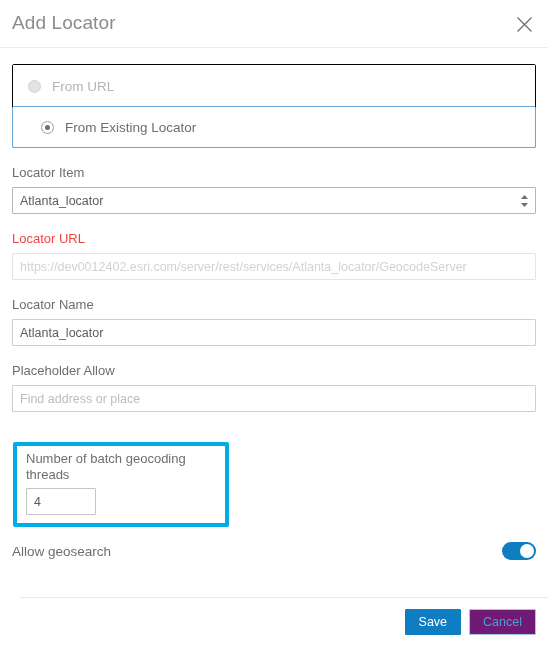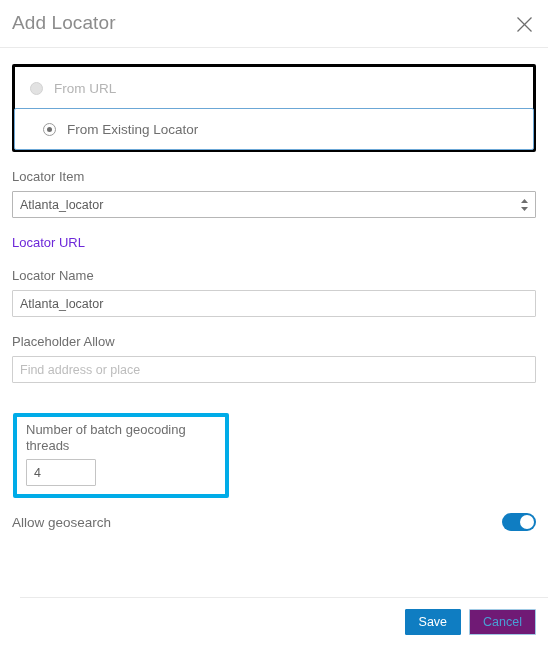--- a/index.html
+++ b/index.html
@@ -56,21 +56,21 @@
 
   
   .dlg-body {
     position: relative;
     padding: 0 12px;
   }
 
   
   .radio-group {
     margin-top: 16px;
-    border: 3px solid #000000;
+    border: 1px solid #000000;
     border-radius: 2px;
     background: #fff;
     box-sizing: border-box;
   }
   .radio-row {
     position: relative;
     display: flex;
     align-items: center;
     height: 42px;
     padding-left: 15px;
@@ -120,21 +120,21 @@
   .radio-label.muted { color: #b4b4b4; }
 
   
   .field { margin-top: 17px; }
   .field-label {
     font-size: 13px;
     color: #6e6e6e;
     margin-bottom: 6px;
     line-height: 16px;
   }
-  .field-label.disabled { color: #6d28d9; }
+  .field-label.disabled { color: #ef4444; }
 
   .txt-input {
     width: 100%;
     height: 27px;
     box-sizing: border-box;
     border: 1px solid #cfcfcf;
     border-radius: 1px;
     background: #fff;
     font-family: "Liberation Sans", sans-serif;
     font-size: 12.5px;
@@ -309,20 +309,21 @@
         </div>
         <svg class="select-arrows" viewBox="0 0 9 14">
           <polygon points="4.5,1 8,5 1,5" fill="#6e6e6e"></polygon>
           <polygon points="4.5,13 8,9 1,9" fill="#6e6e6e"></polygon>
         </svg>
       </div>
     </div>
 
     <div class="field">
       <div class="field-label disabled">Locator URL</div>
+      <input class="txt-input soft" type="text" disabled="" placeholder="https://dev0012402.esri.com/server/rest/services/Atlanta_locator/GeocodeServer" style="">
     </div>
 
     <div class="field">
       <div class="field-label">Locator Name</div>
       <input class="txt-input" type="text" value="Atlanta_locator" style="">
     </div>
 
     <div class="field">
       <div class="field-label">Placeholder Allow</div>
       <input class="txt-input" type="text" placeholder="Find address or place" style="">

